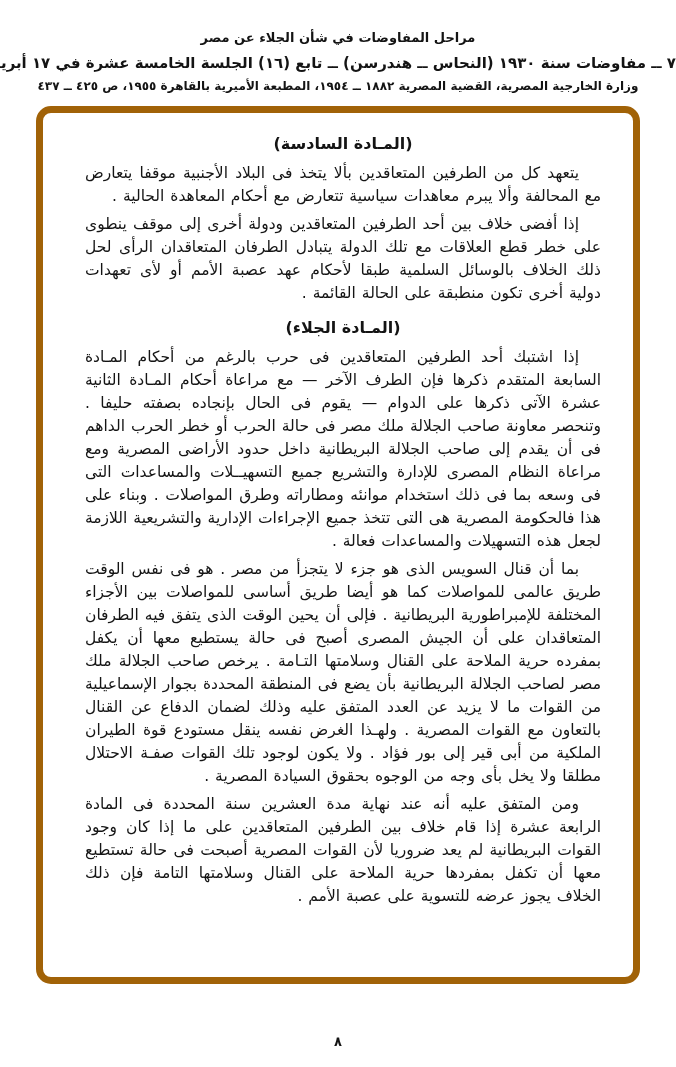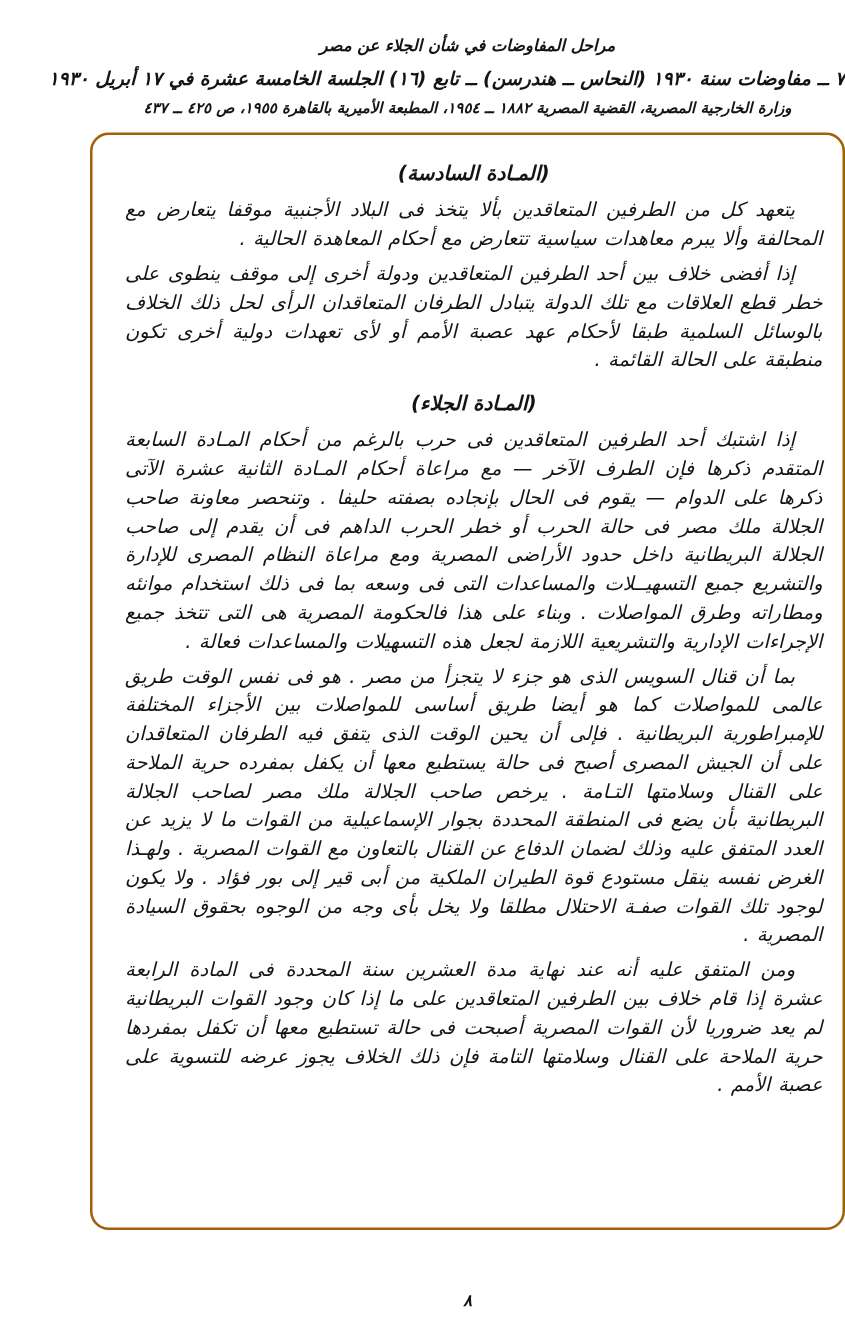--- a/index.html
+++ b/index.html
@@ -8,25 +8,24 @@
     background: #ffffff;
   }
   body {
     width: 676px;
     height: 1067px;
     overflow: hidden;
     font-family: "DejaVu Sans", sans-serif;
     color: #141414;
   }
   .page {
-    width: 604px;
+    width: 676px;
     height: 1067px;
     position: relative;
     direction: rtl;
-    font-style: italic;
   }
   
   .doc-header {
     text-align: center;
     padding-top: 30px;
   }
   .doc-header .h1 {
     font-size: 13px;
     font-weight: bold;
     margin-bottom: 9px;
@@ -41,37 +40,37 @@
     font-size: 12px;
     font-weight: bold;
     white-space: nowrap;
   }
   
   .frame {
     box-sizing: border-box;
     width: 604px;
     height: 878px;
     margin: 13px auto 0;
-    border: 2px solid #a16207;
+    border: 7px solid #a16207;
     border-radius: 15px;
     padding: 8px 16px 10px 26px;
     overflow: hidden;
   }
   .art-title {
     font-size: 16px;
     font-weight: bold;
     text-align: center;
     margin: 13px 0 9px;
   }
   .art-p {
     font-size: 15.5px;
     line-height: 23px;
     text-align: justify;
     text-indent: 22px;
-    margin: 0 0 5px;
+    margin: 0 16px 5px;
     word-spacing: 1px;
   }
   
   .page-number {
     position: absolute;
     bottom: 18px;
     left: 0;
     right: 0;
     text-align: center;
     font-size: 13px;

